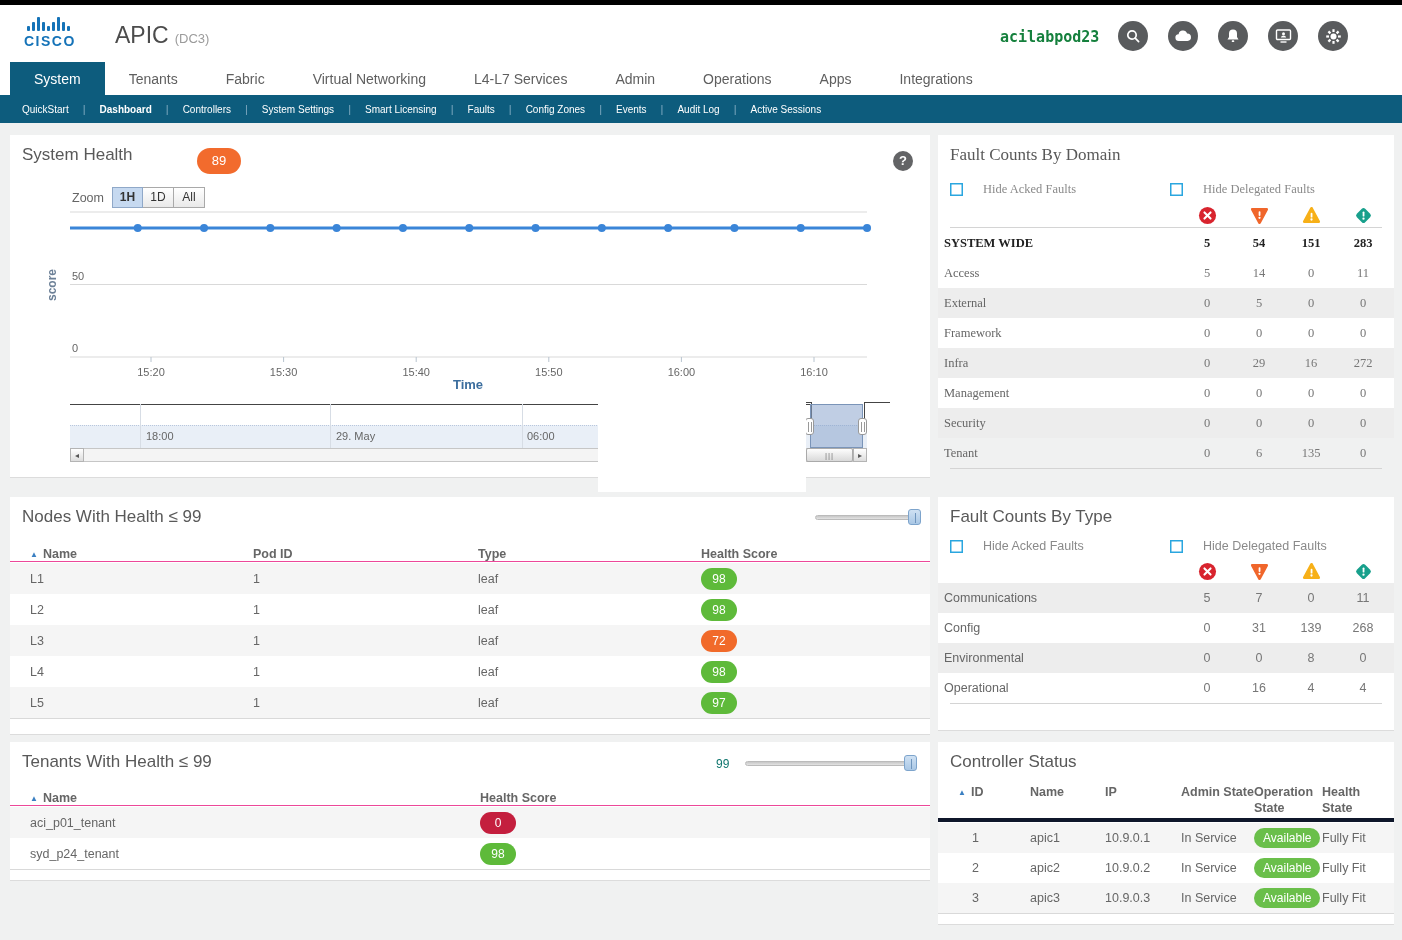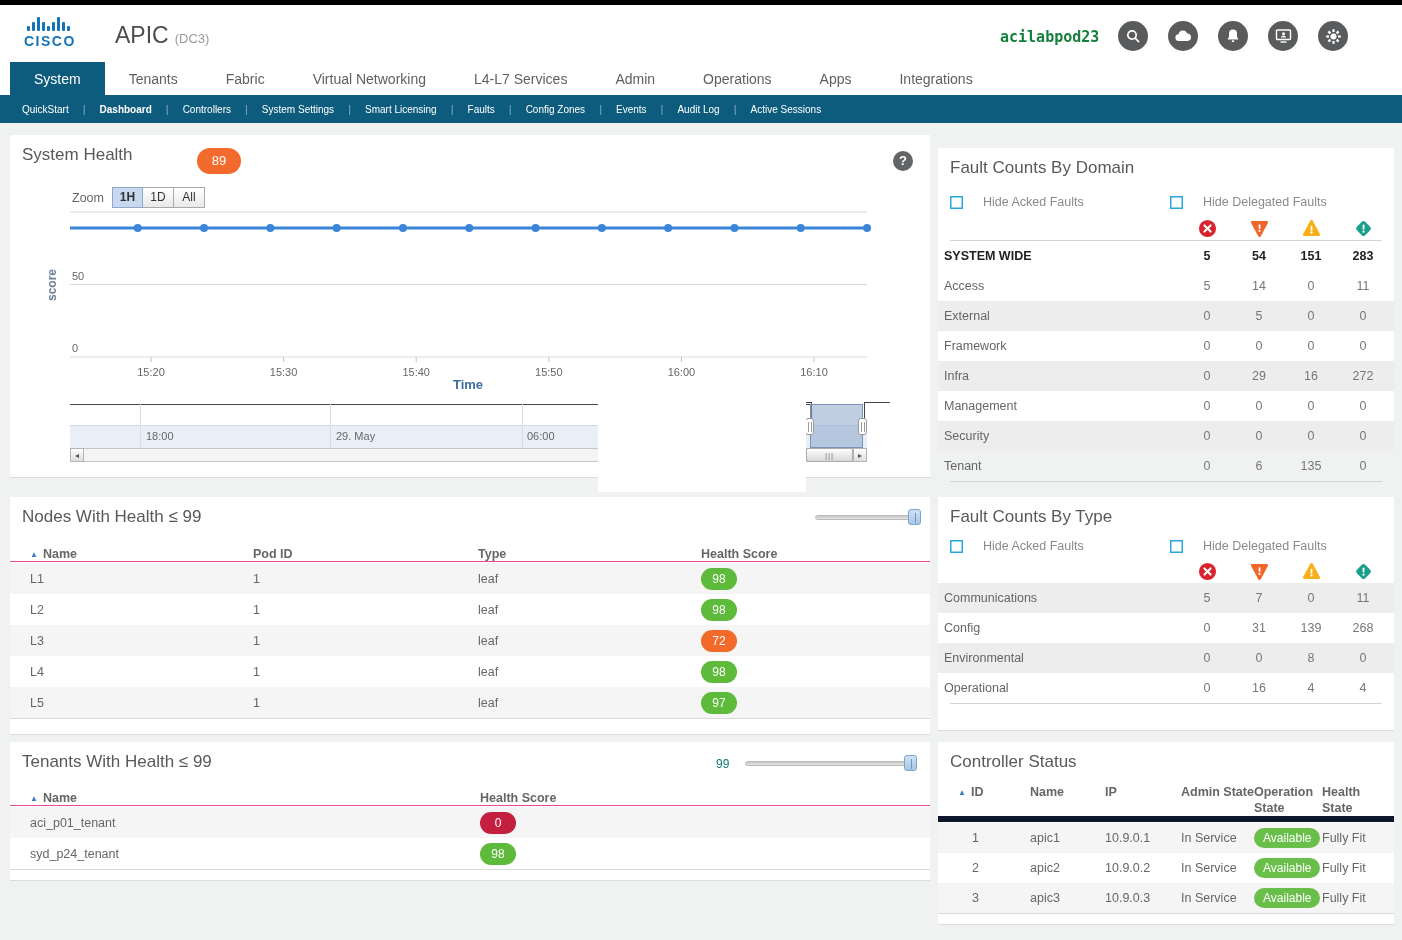--- a/index.html
+++ b/index.html
@@ -65,21 +65,21 @@
   
   .sb-track { position:absolute; left:60px; top:313px; width:797px; height:14px; background:#f4f4f4;
     border:1px solid #c6c6c6; }
   .sb-btn { position:absolute; top:313px; width:14px; height:14px; background:linear-gradient(#fff,#ddd);
     border:1px solid #b4b4b4; font-size:8px; color:#555; text-align:center; line-height:13px; cursor:pointer; }
   .sb-thumb { position:absolute; left:796px; top:313px; width:47px; height:14px;
     background:linear-gradient(#fdfdfd,#d9d9d9); border:1px solid #aaa; border-radius:2px;
     font-size:8px; color:#777; text-align:center; line-height:13px; letter-spacing:1px; cursor:grab; }
   .artifact { position:absolute; left:598px; top:400px; width:208px; height:92px; background:#fff; z-index:6; }
   
-  #fd-card { left:938px; top:148px; width:456px; height:293px; }
+  #fd-card { left:938px; top:135px; width:456px; height:293px;font-family:Liberation Serif, serif; }
   #ft-card { left:938px; top:497px; width:456px; height:234px; }
   .cb-row { position:absolute; left:12px; display:flex; align-items:center; gap:20px; }
   .cbox { width:13px; height:13px; border:1px solid #2aa6df; box-shadow:inset 0 0 0 0.5px #2aa6df;
     background:#fff; cursor:pointer; }
   .cb-lbl { font-size:12.5px; color:#8a8a8a; }
   .frow { display:flex; align-items:center; height:30px; padding:0 5px 0 6px; }
   .frow .fname { flex:1; font-size:12.5px; color:#666; }
   .frow .fnum { width:52px; text-align:center; font-size:12.5px; color:#777; }
   .frow.hdr .fname, .frow.hdr .fnum { font-weight:bold; color:#222; font-size:12.5px; }
   .ficons { display:flex; padding:0 5px 0 22px; height:24px; align-items:center; }
@@ -547,21 +547,21 @@
       </div>
     <div class="trow tn-grid">
         <span>syd_p24_tenant</span>
         <span><span class="pill pill-green">98</span></span>
       </div>
   </div>
 </div>
 
 <div class="card" id="cs-card">
   <div class="card-title">Controller Status</div>
-  <div class="thead" id="cs-head" style="border-bottom:6px solid #0f172a">
+  <div class="thead" id="cs-head" style="border-bottom:4px solid #0f172a">
     <div class="trow cs-grid">
       <span><span class="sort">▲</span><span>ID</span></span>
       <span>Name</span>
       <span>IP</span>
       <span>Admin State</span>
       <span>Operation State</span>
       <span>Health State</span>
     </div>
   </div>
   <div class="striped" id="cs-body">

